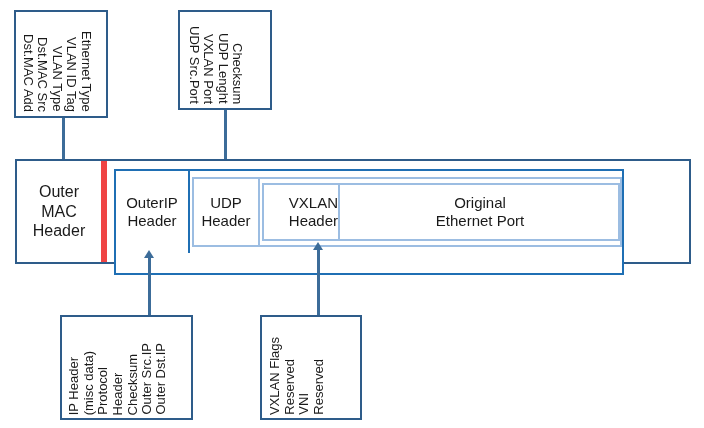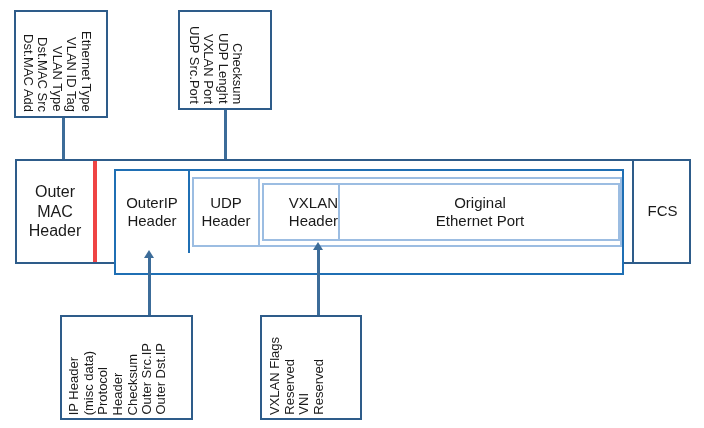--- a/index.html
+++ b/index.html
@@ -76,22 +76,22 @@
   .cell-label.big { font-size: 16px; }
 
   .abs { position: absolute; box-sizing: border-box; }
   .center-flex {
     display: flex;
     align-items: center;
     justify-content: center;
   }
 
   .outer-mac {
-    left: 0px; top: 0px; width: 80px; height: 101px;
-    border-right: 4px solid #ef4444;
+    left: 0px; top: 0px; width: 90px; height: 101px;
+    border-right: 6px solid #ef4444;
   }
   .fcs-cell {
     left: 615px; top: 0px; width: 59px; height: 101px;
     border-left: 2px solid #2E5C8A;
   }
 
   
   .ip-container {
     left: 97px; top: 8px; width: 510px; height: 106px;
     border: 2px solid #1F6FB4;
@@ -215,23 +215,20 @@
 
           <div class="abs center-flex orig-frame-cell">
             <div class="cell-label" style="white-space:pre;">Original
 Ethernet Port</div>
           </div>
 
         </div>
       </div>
     </div>
 
-    <div class="abs center-flex fcs-cell">
-      <div class="cell-label">FCS</div>
-    </div>
 
   </div>
 
   <div class="connector">
     <div class="conn-line" style="left:148px; top:256px; height:60px;"></div>
     <div class="arrow-head-up" style="left:144px; top:250px;"></div>
   </div>
 
   <div class="connector">
     <div class="conn-line" style="left:317px; top:248px; height:68px;"></div>

